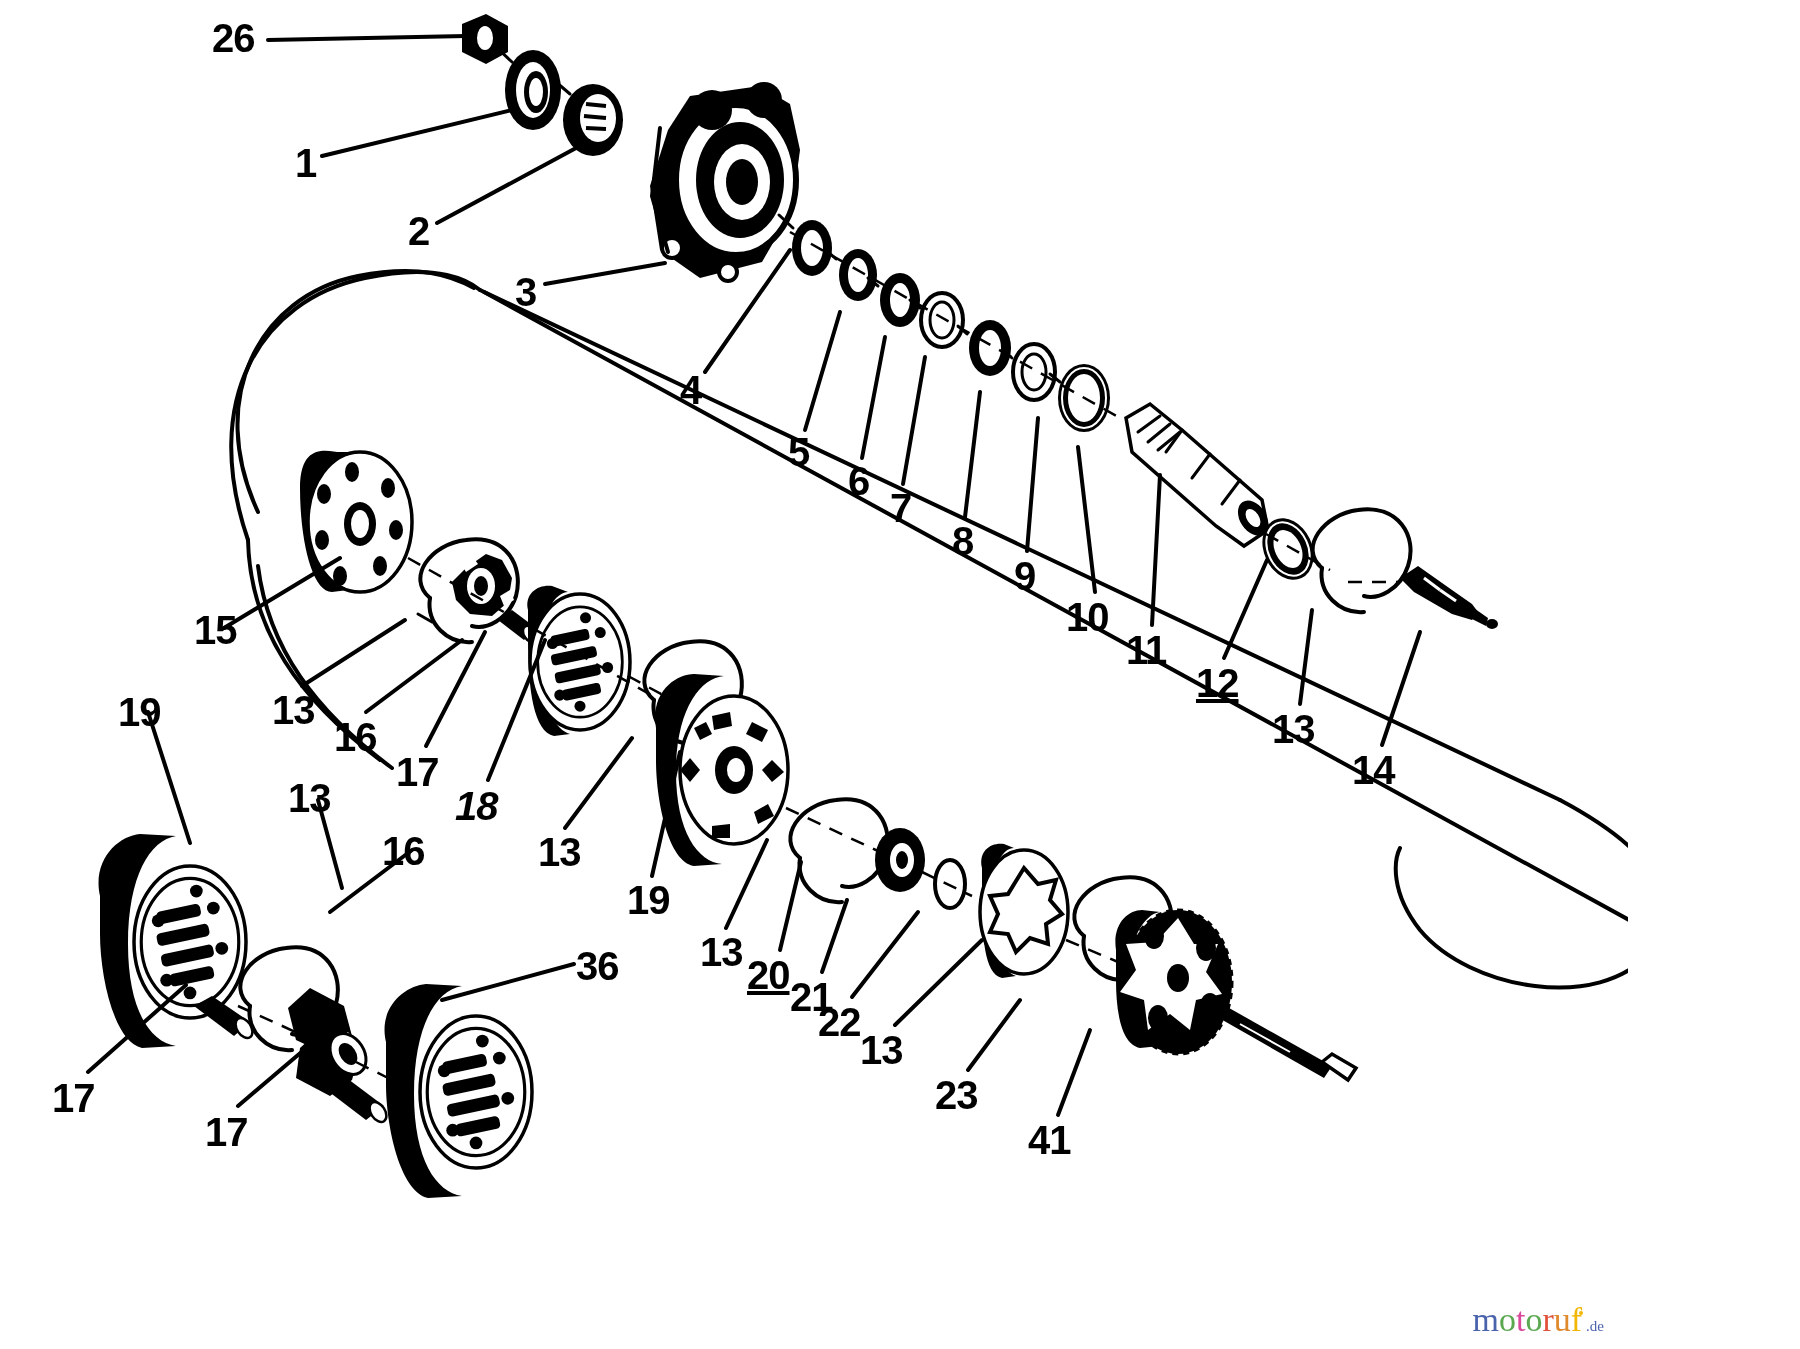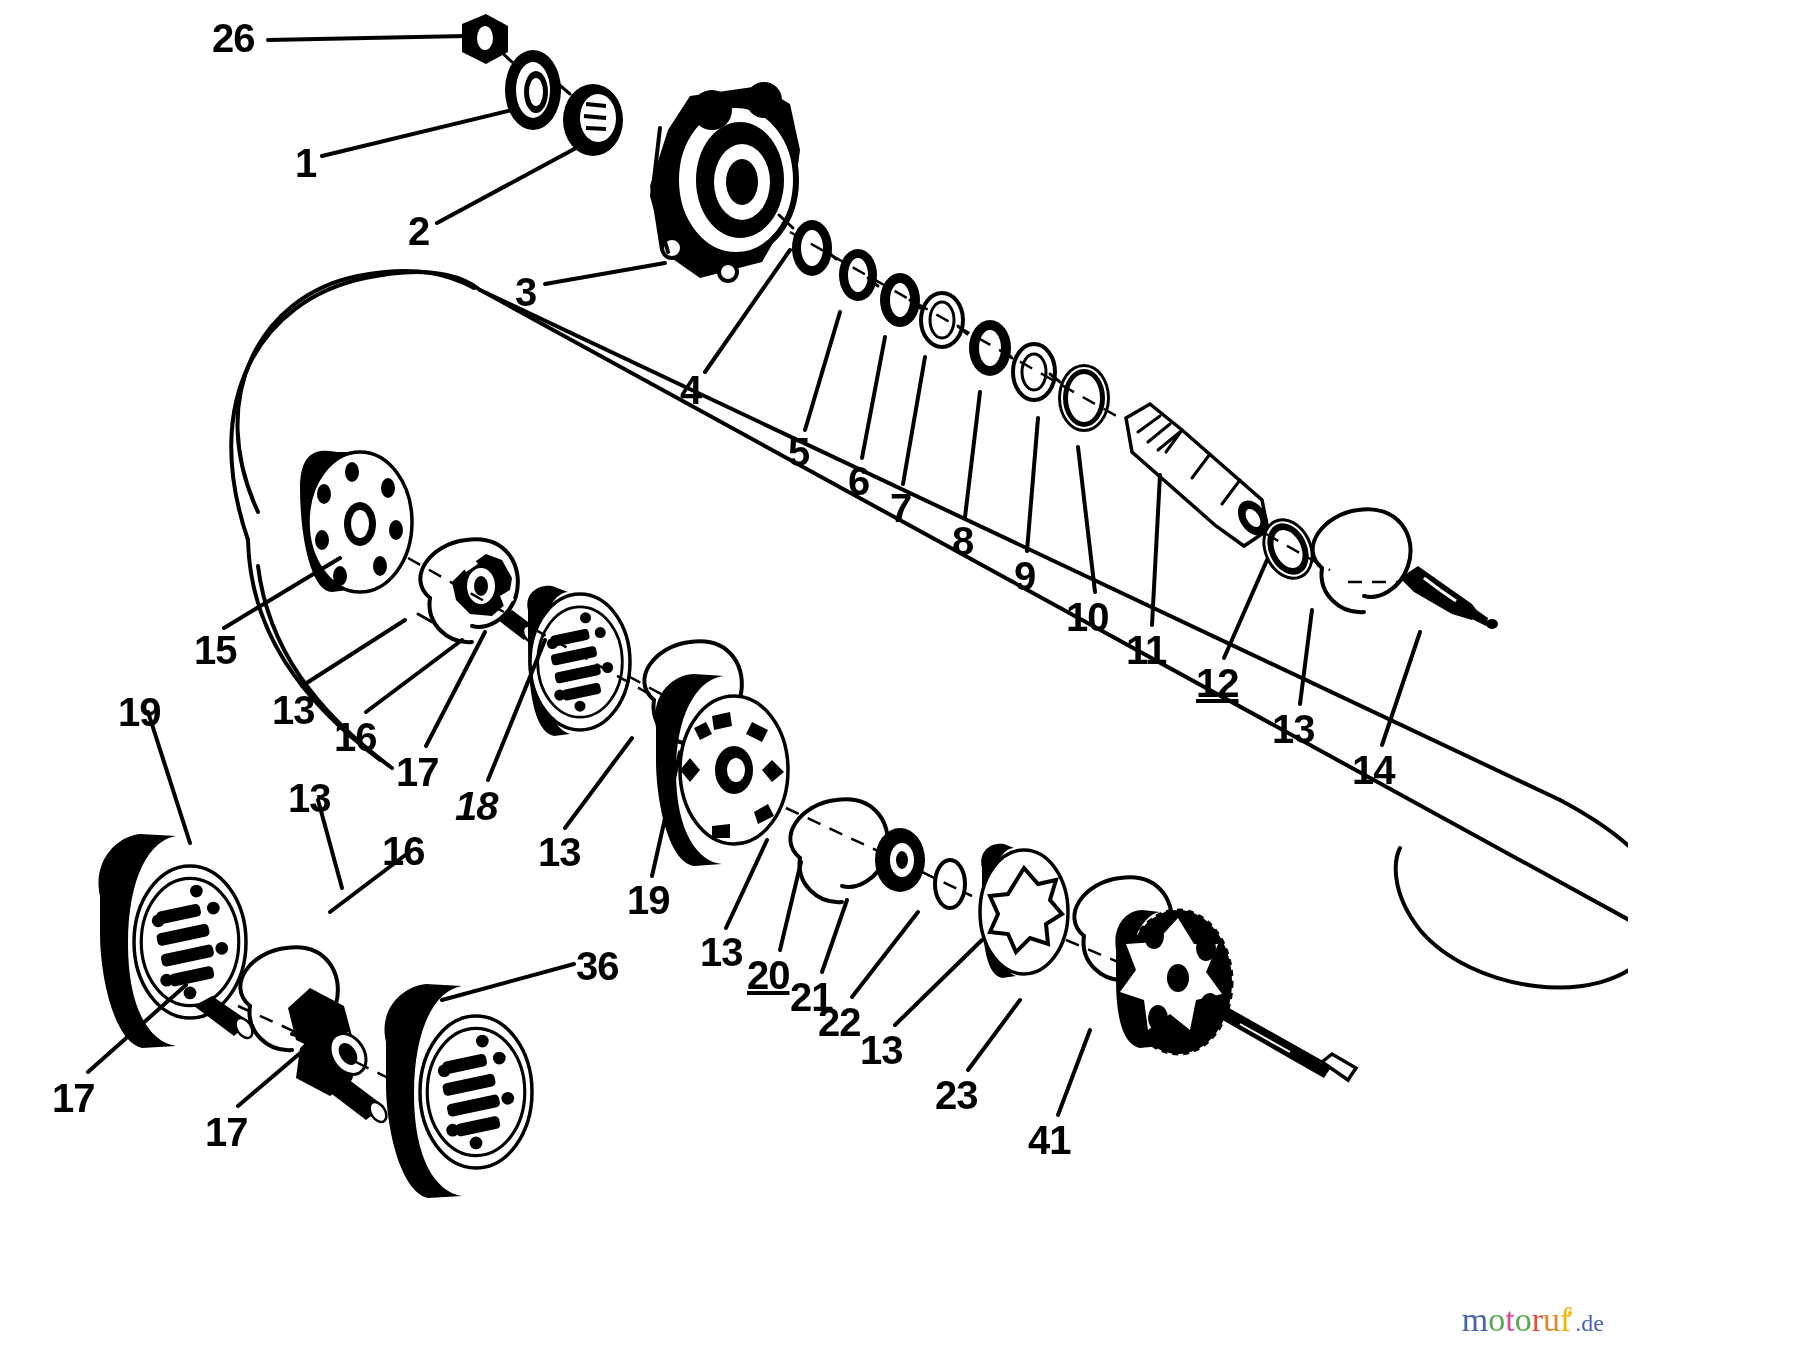--- a/index.html
+++ b/index.html
@@ -31,21 +31,21 @@
   #watermark{
     position:absolute;
     right:24px;
     bottom:10px;
     font-family:"Liberation Serif", serif;
     font-size:34px;
     letter-spacing:0px;
     white-space:nowrap;
   }
   #watermark .wm-l{display:inline-block;}
-  #watermark .wm-suffix{font-size:24px;margin-top:8px;}
+  #watermark .wm-suffix{font-size:15px;margin-top:8px;}
   .wm-dot{
     display:inline-block;
     width:4px;height:4px;
     border-radius:50%;
     background:#f2b705;
     position:relative;
     top:-16px;left:-3px;
   }
 </style>
 </head>
@@ -441,21 +441,21 @@
       <div class="callout-label" style="left: 788px; top: 432px;">5</div>
       <div class="callout-label" style="left: 848px; top: 461px;">6</div>
       <div class="callout-label" style="left: 890px; top: 488px;">7</div>
       <div class="callout-label" style="left: 952px; top: 521px;">8</div>
       <div class="callout-label" style="left: 1014px; top: 556px;">9</div>
       <div class="callout-label" style="left: 1066px; top: 597px; text-align: center;">10</div>
       <div class="callout-label" style="left: 1126px; top: 630px;">11</div>
       <div class="callout-label" style="left: 1196px; top: 663px; text-decoration: underline;">12</div>
       <div class="callout-label" style="left: 1272px; top: 709px;">13</div>
       <div class="callout-label" style="left: 1352px; top: 750px;">14</div>
-      <div class="callout-label" style="left: 194px; top: 630px;">15</div>
+      <div class="callout-label" style="left: 194px; top: 610px;">15</div>
       <div class="callout-label" style="left: 272px; top: 690px;">13</div>
       <div class="callout-label" style="left: 334px; top: 717px;">16</div>
       <div class="callout-label" style="left: 396px; top: 752px;">17</div>
       <div class="callout-label" style="left: 455px; top: 786px; font-style: italic;">18</div>
       <div class="callout-label" style="left: 118px; top: 692px;">19</div>
       <div class="callout-label" style="left: 288px; top: 778px;">13</div>
       <div class="callout-label" style="left: 382px; top: 831px;">16</div>
       <div class="callout-label" style="left: 52px; top: 1078px;">17</div>
       <div class="callout-label" style="left: 205px; top: 1112px;">17</div>
       <div class="callout-label" style="left: 576px; top: 946px;">36</div>

